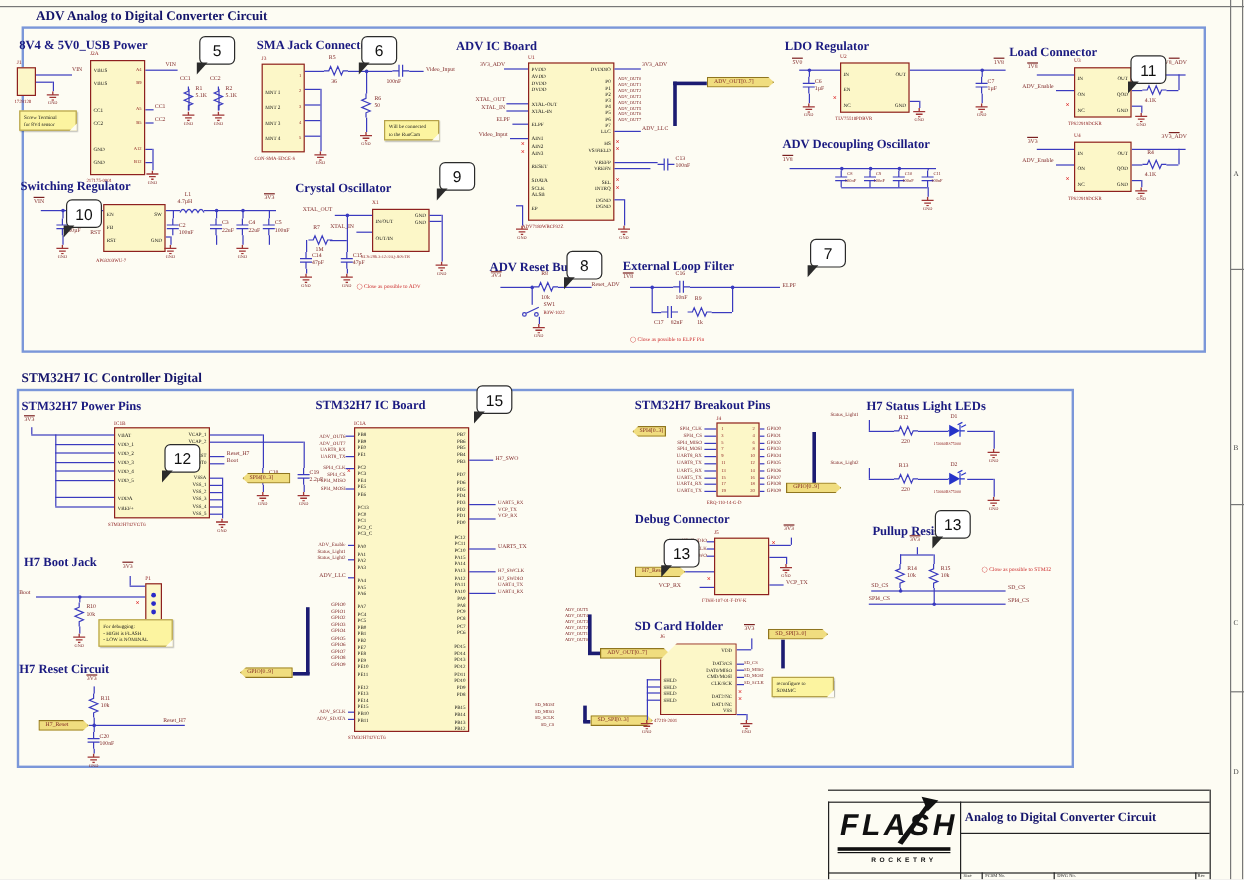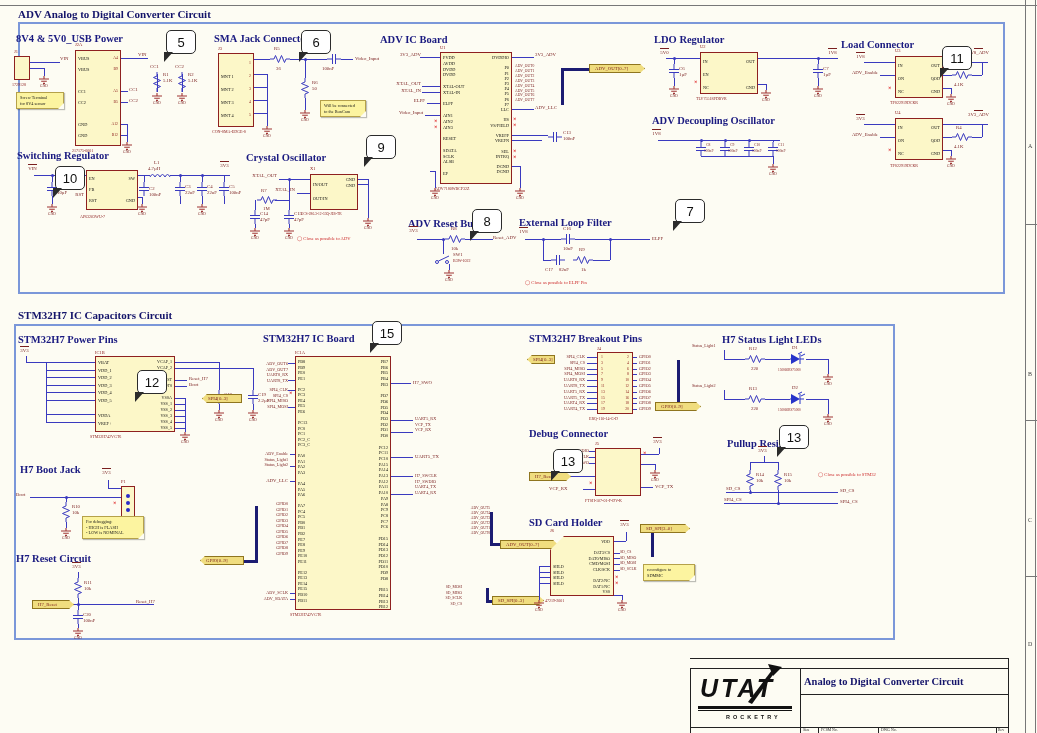--- a/index.html
+++ b/index.html
@@ -94,36 +94,36 @@
 <div class="flv" style="left:1025px;top:0;height:733px"></div>
 <div class="flv" style="left:1035px;top:0;height:733px"></div>
 <div class="fl" style="left:1025px;top:224px;width:12px"></div>
 <div class="fl" style="left:1025px;top:420px;width:12px"></div>
 <div class="fl" style="left:1025px;top:576px;width:12px"></div>
 <span class="zone" style="left:1028px;top:143px">A</span>
 <span class="zone" style="left:1028px;top:371px">B</span>
 <span class="zone" style="left:1028px;top:517px">C</span>
 <span class="zone" style="left:1028px;top:641px">D</span>
 
-<span class="sheettitle" style="left:18px;top:8px">ADV Analog to Digital Converter Circuit</span>
+<span class="sheettitle" style="left:30px;top:8px">ADV Analog to Digital Converter Circuit</span>
 <div class="gbox" style="left:18px;top:22px;width:987px;height:272px"></div>
-<span class="sheettitle" style="left:18px;top:309px">STM32H7 IC Capacitors Circuit</span>
+<span class="sheettitle" style="left:18px;top:309px">STM32H7 IC Controller Digital</span>
 <div class="gbox" style="left:14px;top:324px;width:881px;height:316px"></div>
 
 <div class="callout" style="left:166px;top:30px">5</div>
 <div class="callout" style="left:301px;top:30px">6</div>
 <div class="callout" style="left:675px;top:199px">7</div>
 <div class="callout" style="left:472px;top:209px">8</div>
 <div class="callout" style="left:366px;top:135px">9</div>
 <div class="callout" style="left:55px;top:166px">10</div>
 <div class="callout" style="left:942px;top:46px">11</div>
 <div class="callout" style="left:137px;top:370px">12</div>
 <div class="callout" style="left:553px;top:449px">13</div>
 <div class="callout" style="left:779px;top:425px">13</div>
-<div class="callout" style="left:372px;top:321px">15</div>
+<div class="callout" style="left:397px;top:321px">15</div>
 
 <div class="mod" style="left:12px;top:30px;width:200px;height:130px">
   <span class="stitle" style="left:4px;top:3px">8V4 &amp; 5V0_USB Power</span>
   <span class="ref" style="left:2px;top:19px">J1</span>
   <div class="ic" style="left:2px;top:26px;width:16px;height:24px"></div>
   <span class="part" style="left:0;top:52px">1729128</span>
   <div class="wires">
     <i class="w" style="left:18px;top:32px;width:30px"></i>
     <i class="w" style="left:18px;top:38px;width:14px"></i>
         <i class="wv" style="left:32px;top:38px;height:8px"></i>
@@ -1220,21 +1220,21 @@
   <div class="tb-line" style="left:110px;top:36px;width:208px;height:1px"></div>
   <div class="tb-line" style="left:0;top:69px;width:318px;height:1px"></div>
   <div class="tb-line" style="left:128px;top:69px;width:1px;height:6px"></div>
   <div class="tb-line" style="left:188px;top:69px;width:1px;height:6px"></div>
   <div class="tb-line" style="left:306px;top:69px;width:1px;height:6px"></div>
   <span class="tb-title" style="left:114px;top:18px">Analog to Digital Converter Circuit</span>
   <span class="tb-lbl" style="left:113px;top:70px">Size</span>
   <span class="tb-lbl" style="left:131px;top:70px">FCSM No.</span>
   <span class="tb-lbl" style="left:191px;top:70px">DWG No.</span>
   <span class="tb-lbl" style="left:308px;top:70px">Rev</span>
-  <span class="logo-txt" style="left:10px;top:16px">UTAT</span>
+  <span class="logo-txt" style="left:10px;top:16px">FLASH</span>
   <svg class="sym" width="40" height="40" style="left:58px;top:6px">
     <polygon points="0,38 24,6 27,8 4,40" fill="#111"></polygon>
     <polygon points="20,0 34,3 25,12" fill="#111"></polygon>
   </svg>
   <div class="logo-bar" style="left:8px;top:48px;width:94px;height:2.5px"></div>
   <div class="logo-bar" style="left:8px;top:52px;width:94px;height:1px"></div>
   <span class="logo-sub" style="left:36px;top:56px">ROCKETRY</span>
 </div>
 
 </div>

